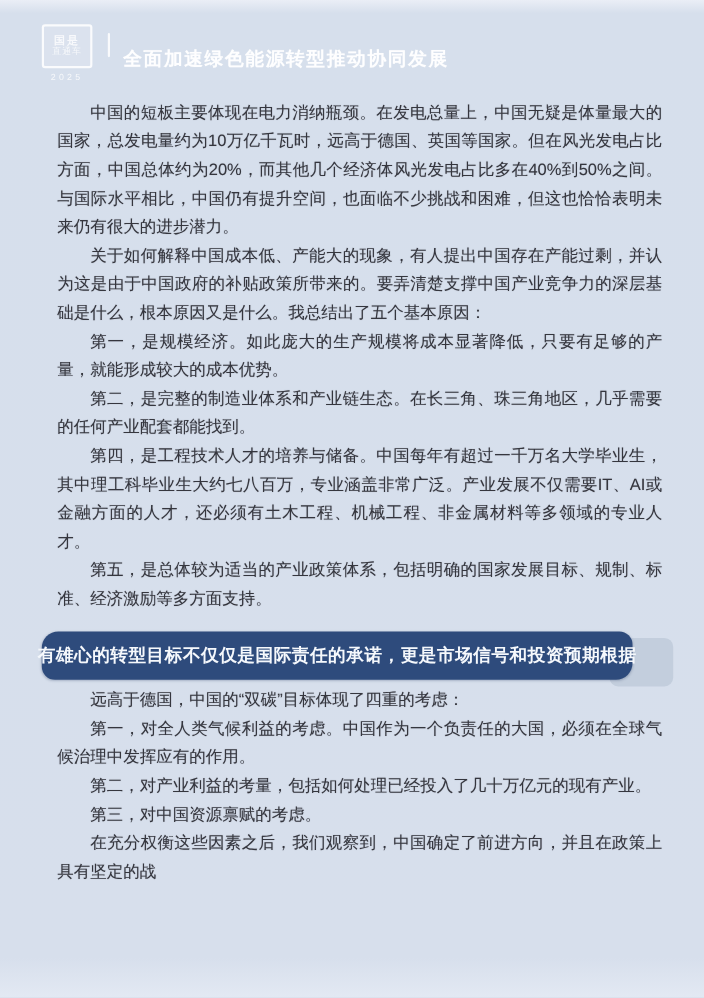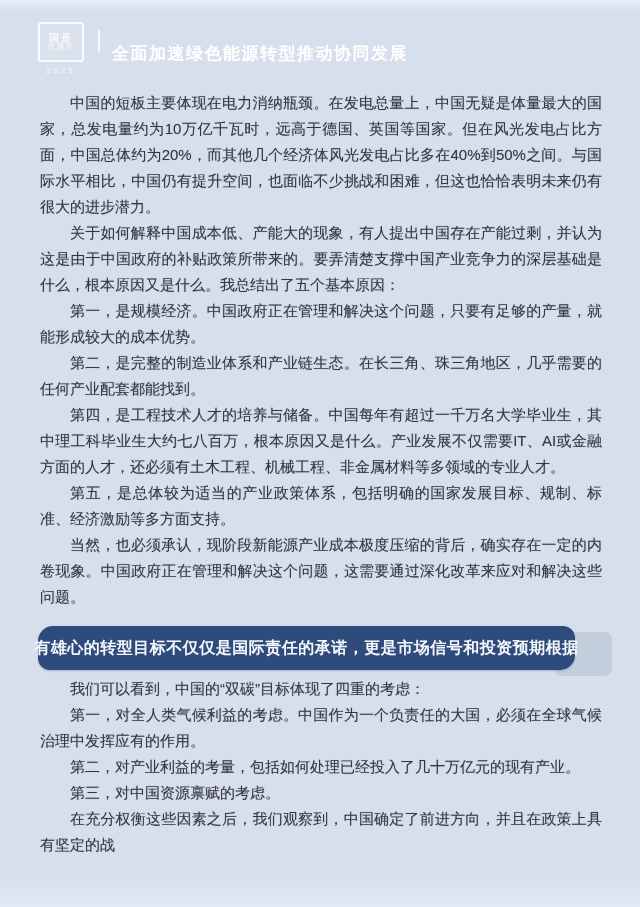--- a/index.html
+++ b/index.html
@@ -67,21 +67,21 @@
     font-weight: bold;
     letter-spacing: 1.5px;
     color: rgba(255,255,255,0.95);
     text-shadow: 0 0 1px rgba(255,255,255,0.4);
     white-space: nowrap;
   }
 
   
   .article {
     flex: 0 0 auto;
-    padding: 4px 38px 0 40px;
+    padding: 4px 38px 0 52px;
     color: #35363e;
     font-size: 15px;
     line-height: 26px;
     text-align: justify;
     text-shadow: 0 0 1px rgba(70,72,84,0.35);
   }
   .article p {
     margin: 0;
     text-indent: 2em;
   }
@@ -134,33 +134,32 @@
       </div>
       <span class="badge-year">2025</span>
     </div>
     <div class="header-divider"></div>
     <div class="page-title">全面加速绿色能源转型推动协同发展</div>
   </div>
 
   <div class="article">
     <p>中国的短板主要体现在电力消纳瓶颈。在发电总量上，中国无疑是体量最大的国家，总发电量约为10万亿千瓦时，远高于德国、英国等国家。但在风光发电占比方面，中国总体约为20%，而其他几个经济体风光发电占比多在40%到50%之间。与国际水平相比，中国仍有提升空间，也面临不少挑战和困难，但这也恰恰表明未来仍有很大的进步潜力。</p>
     <p>关于如何解释中国成本低、产能大的现象，有人提出中国存在产能过剩，并认为这是由于中国政府的补贴政策所带来的。要弄清楚支撑中国产业竞争力的深层基础是什么，根本原因又是什么。我总结出了五个基本原因：</p>
-    <p>第一，是规模经济。中国政府正在管理和解决这个问题，只要有足够的产量，就能形成较大的成本优势。</p>
+    <p>第一，是规模经济。如此庞大的生产规模将成本显著降低，只要有足够的产量，就能形成较大的成本优势。</p>
     <p>第二，是完整的制造业体系和产业链生态。在长三角、珠三角地区，几乎需要的任何产业配套都能找到。</p>
-    <p>第四，是工程技术人才的培养与储备。中国每年有超过一千万名大学毕业生，其中理工科毕业生大约七八百万，根本原因又是什么。产业发展不仅需要IT、AI或金融方面的人才，还必须有土木工程、机械工程、非金属材料等多领域的专业人才。</p>
+    <p>第四，是工程技术人才的培养与储备。中国每年有超过一千万名大学毕业生，其中理工科毕业生大约七八百万，专业涵盖非常广泛。产业发展不仅需要IT、AI或金融方面的人才，还必须有土木工程、机械工程、非金属材料等多领域的专业人才。</p>
     <p>第五，是总体较为适当的产业政策体系，包括明确的国家发展目标、规制、标准、经济激励等多方面支持。</p>
-    <p>当然，也必须承认，现阶段新能源产业成本极度压缩的背后，确实存在一定的内卷现象。中国政府正在管理和解决这个问题，这需要通过深化改革来应对和解决这些问题。</p>
   </div>
 
   <div class="banner-row">
     <div class="banner-accent"></div>
     <div class="banner">有雄心的转型目标不仅仅是国际责任的承诺，更是市场信号和投资预期根据</div>
   </div>
 
   <div class="article">
-    <p>我们可以看到，中国的“双碳”目标体现了四重的考虑：</p>
+    <p>远高于德国，中国的“双碳”目标体现了四重的考虑：</p>
     <p>第一，对全人类气候利益的考虑。中国作为一个负责任的大国，必须在全球气候治理中发挥应有的作用。</p>
     <p>第二，对产业利益的考量，包括如何处理已经投入了几十万亿元的现有产业。</p>
     <p>第三，对中国资源禀赋的考虑。</p>
     <p>在充分权衡这些因素之后，我们观察到，中国确定了前进方向，并且在政策上具有坚定的战</p>
   </div>
 
 </div>
 
 </body></html>

